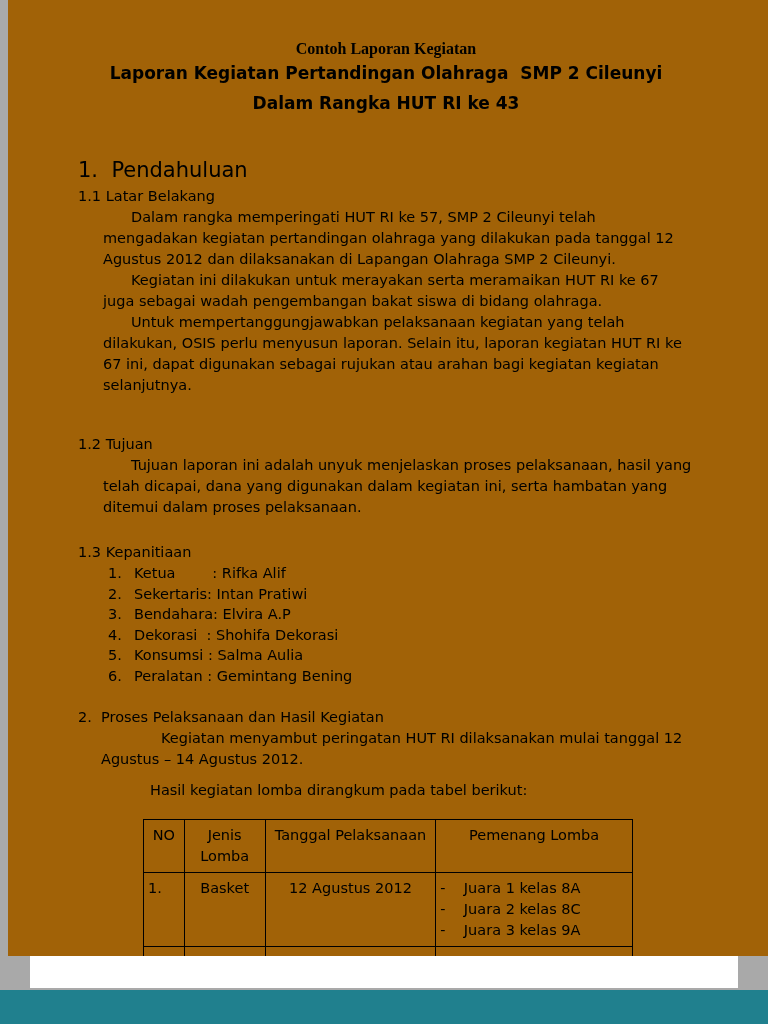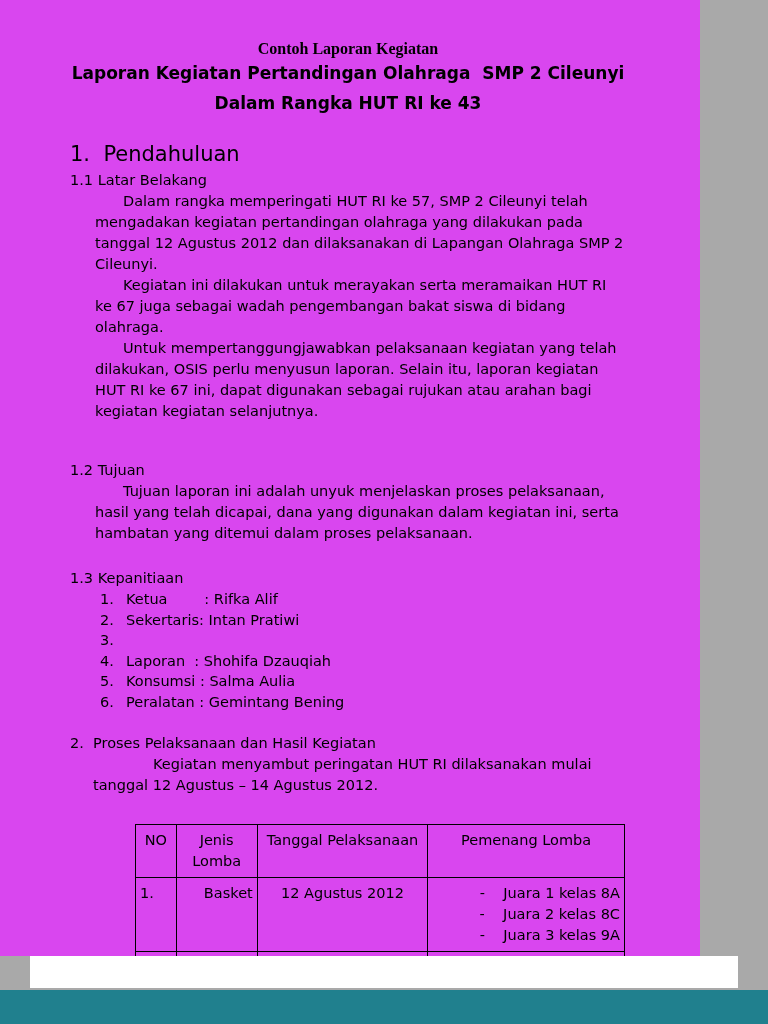--- a/index.html
+++ b/index.html
@@ -6,24 +6,24 @@
   body {
     width: 768px;
     height: 1024px;
     background: #a9a9a9;
     overflow: hidden;
     position: relative;
     font-family: "DejaVu Sans", sans-serif;
   }
   .page {
     position: absolute;
-    top: 0; left: 0;
-    width: 700px;
+    top: 0; left: 8px;
+    width: 760px;
     height: 956px;
-    background: #d946ef;
+    background: #a16207;
     box-sizing: border-box;
     padding: 40px 74px 0 70px;
     overflow: hidden;
   }
   .next-page {
     position: absolute;
     top: 956px;
     left: 30px;
     right: 30px;
     height: 32px;
@@ -43,21 +43,21 @@
     white-space: pre-wrap;
   }
   .doc-title {
     text-align: center;
     font-weight: bold;
     font-size: 17px;
     line-height: 30px;
   }
   .doc-title div { white-space: pre-wrap; }
   .sec1-heading {
-    margin-top: 24px;
+    margin-top: 40px;
     font-size: 21px;
     font-weight: normal;
     white-space: pre-wrap;
   }
   .sub-heading {
     margin-top: 4px;
     font-size: 14.5px;
     line-height: 21px;
     white-space: pre-wrap;
   }
@@ -111,23 +111,23 @@
     padding: 5px 4px;
     font-weight: normal;
     line-height: 21px;
   }
   .col-no { width: 40px; }
   .col-jenis { width: 80px; }
   .col-tanggal { width: 168px; }
   .col-pemenang { width: 194px; }
   .lomba-table th { text-align: center; }
   .cell-no { text-align: left; padding-left: 8px; }
-  .cell-jenis { text-align: right; }
+  .cell-jenis { text-align: center; }
   .cell-tanggal { text-align: center; }
-  .cell-pemenang { text-align: right; padding-left: 12px; margin-left: 45px; }
+  .cell-pemenang { text-align: left; padding-left: 12px; margin-left: 45px; }
   .winner-line { white-space: pre-wrap; }
 </style>
 </head>
 <body style="background: rgb(169, 169, 169);">
 
 <div class="page">
 
   <div class="doc-header">Contoh Laporan Kegiatan</div>
 
   <div class="doc-title">
@@ -150,39 +150,41 @@
     <div class="kep-item">
       <span class="num">1.</span>
       <span>Ketua        : Rifka Alif</span>
     </div>
     <div class="kep-item">
       <span class="num">2.</span>
       <span>Sekertaris: Intan Pratiwi</span>
     </div>
     <div class="kep-item">
       <span class="num">3.</span>
+      <span>Bendahara: Elvira A.P</span>
     </div>
     <div class="kep-item">
       <span class="num">4.</span>
-      <span>Laporan  : Shohifa Dzauqiah</span>
+      <span>Dekorasi  : Shohifa Dekorasi</span>
     </div>
     <div class="kep-item">
       <span class="num">5.</span>
       <span>Konsumsi : Salma Aulia</span>
     </div>
     <div class="kep-item">
       <span class="num">6.</span>
       <span>Peralatan : Gemintang Bening</span>
     </div>
   </div>
 
   <div class="spacer-m"></div>
   <div class="sec2-heading">2.  Proses Pelaksanaan dan Hasil Kegiatan</div>
   <p class="para-deep">Kegiatan menyambut peringatan HUT RI dilaksanakan mulai tanggal 12 Agustus – 14 Agustus 2012.</p>
   <div class="spacer-s"></div>
+  <div class="table-intro">Hasil kegiatan lomba dirangkum pada tabel berikut:</div>
 
   <table class="lomba-table">
     <colgroup>
       <col class="col-no">
         <col class="col-jenis">
         <col class="col-tanggal">
         <col class="col-pemenang">
     </colgroup>
     <thead>
       <tr>

